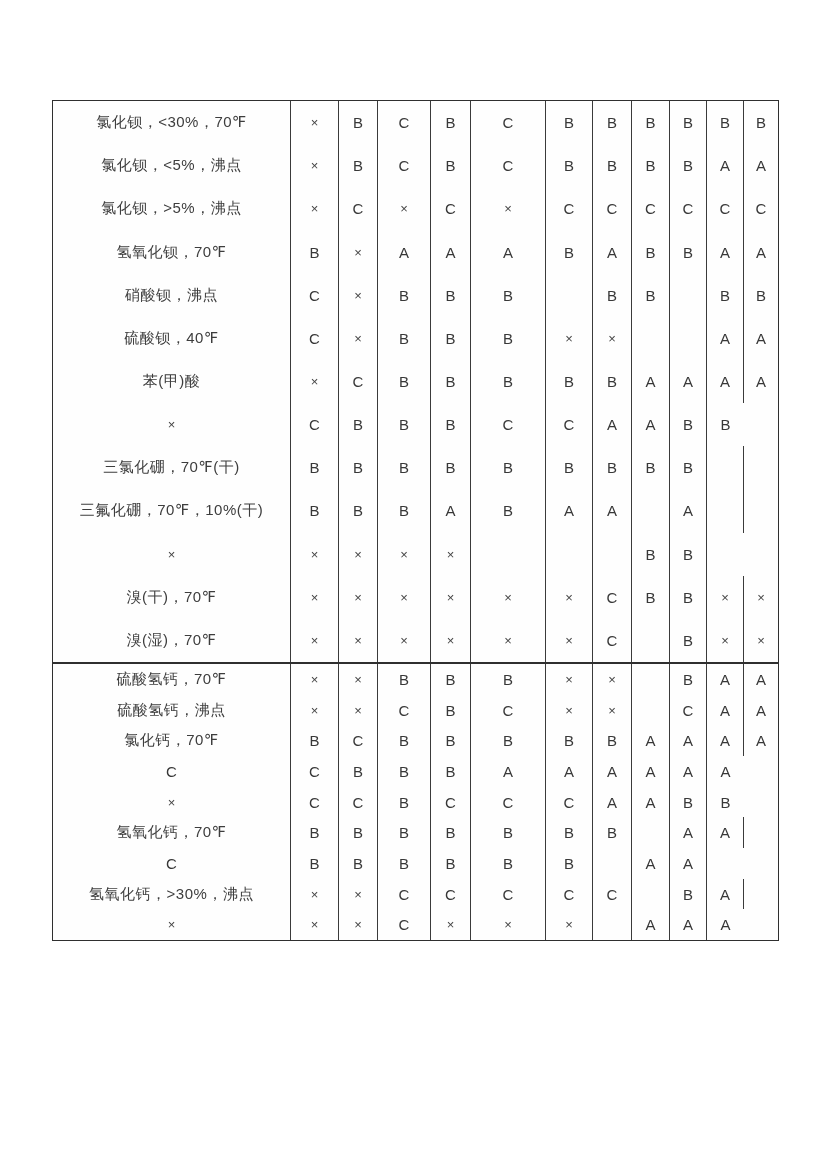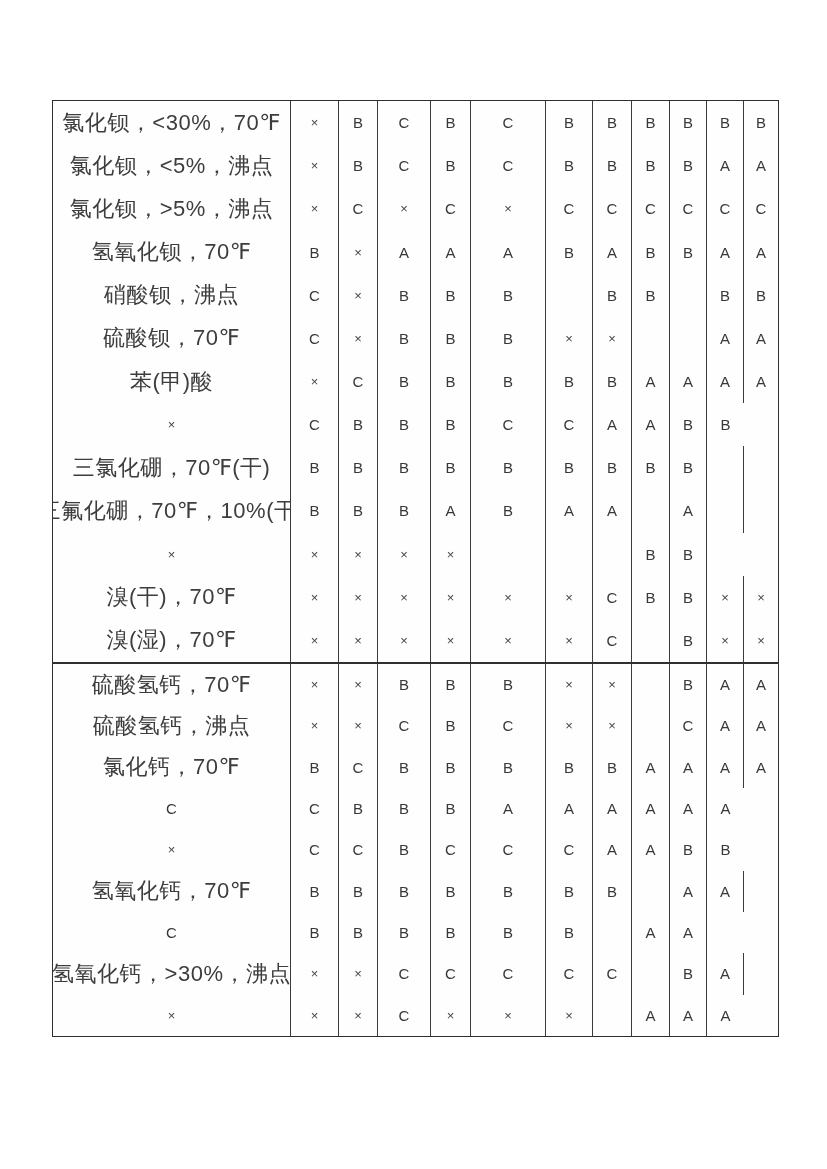--- a/index.html
+++ b/index.html
@@ -20,37 +20,37 @@
     top: 100px;
     width: 727px;
   }
   .table-section {
     display: flex;
     flex-direction: column;
     border: 1px solid #2f2f2f;
     background: #fefefe;
   }
   .table-section.section-1 { height: 563px; }
-  .table-section.section-2 { height: 374px; }
+  .table-section.section-2 { height: 278px; }
   .row {
     flex: 1;
     display: grid;
     grid-template-columns: 238px 48px 39px 53px 40px 75px 47px 39px 38px 37px 37px 34px;
   }
   .cell {
     display: flex;
     align-items: center;
     justify-content: center;
     border-right: 1px solid #3a3a3a;
     color: #3a3a3a;
     overflow: hidden;
   }
   .cell:last-child { border-right: none; }
   .name-cell {
-    font-size: 22px;
+    font-size: 15px;
     letter-spacing: 0.5px;
     color: #3d3d3d;
     white-space: nowrap;
   }
   .value-cell {
     font-size: 15px;
     color: #383838;
   }
   .value-cell.cross {
     font-size: 13px;
@@ -127,21 +127,21 @@
           <div class="cell value-cell">B</div>
           <div class="cell value-cell">B</div>
           <div class="cell value-cell"></div>
           <div class="cell value-cell">B</div>
           <div class="cell value-cell">B</div>
           <div class="cell value-cell"></div>
           <div class="cell value-cell">B</div>
           <div class="cell value-cell">B</div>
         </div>
         <div class="row">
-          <div class="cell name-cell">硫酸钡，70℉</div>
+          <div class="cell name-cell">硫酸钡，40℉</div>
           <div class="cell value-cell">C</div>
           <div class="cell value-cell cross">×</div>
           <div class="cell value-cell">B</div>
           <div class="cell value-cell">B</div>
           <div class="cell value-cell">B</div>
           <div class="cell value-cell cross">×</div>
           <div class="cell value-cell cross">×</div>
           <div class="cell value-cell"></div>
           <div class="cell value-cell"></div>
           <div class="cell value-cell">A</div>

